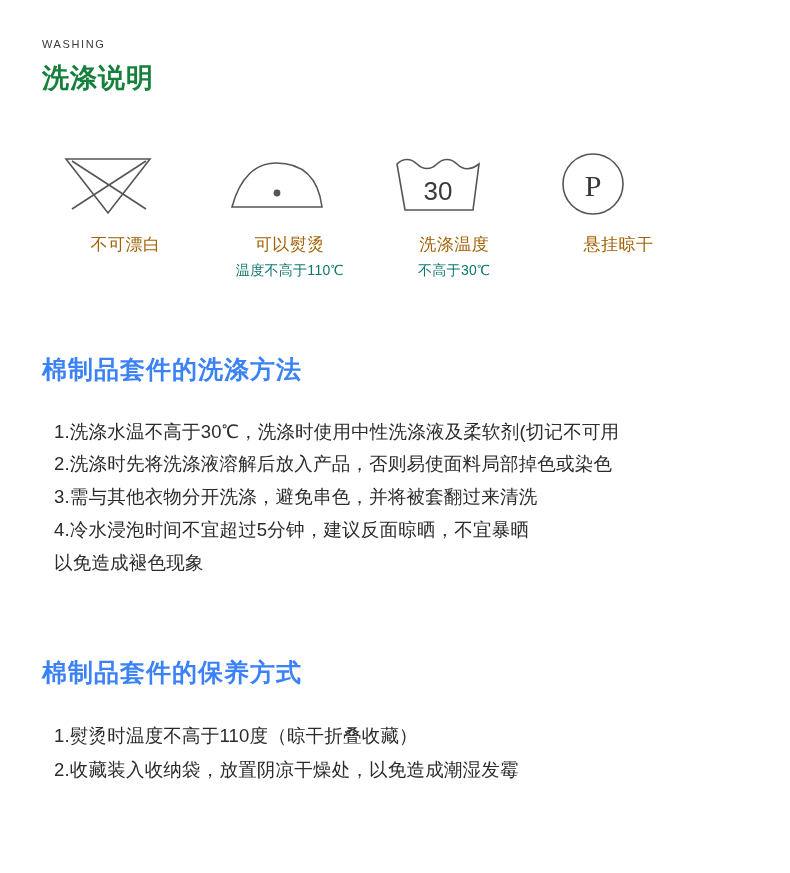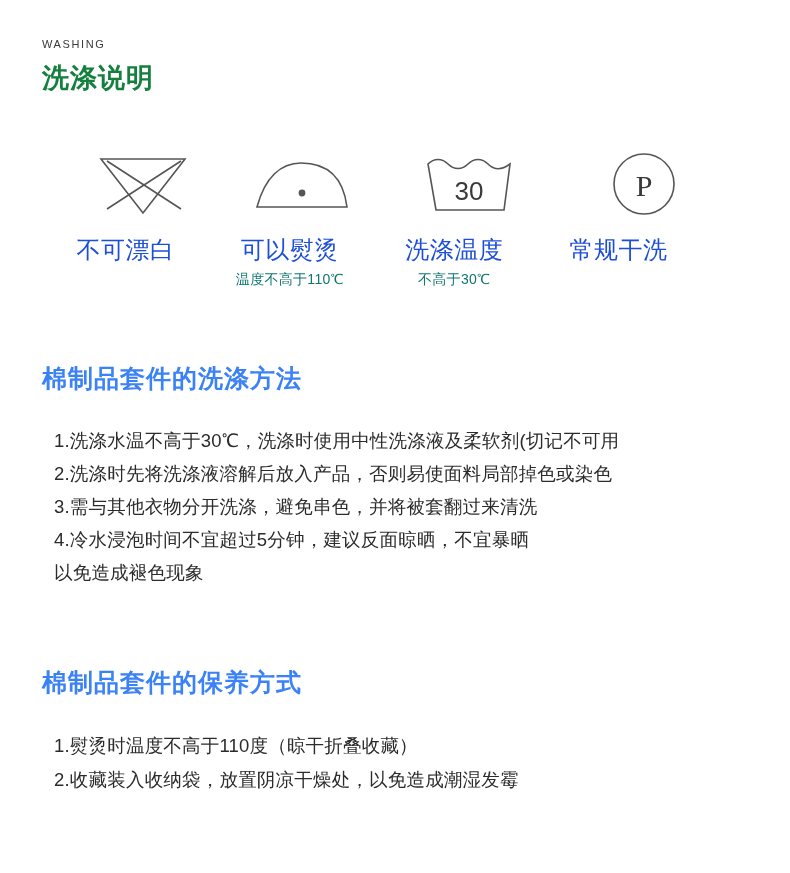--- a/index.html
+++ b/index.html
@@ -46,25 +46,25 @@
     margin: 48px 18px 0 18px;
   }
   .icon-cell {
     width: 135px;
     text-align: center;
   }
   .icon-art {
     height: 82px;
     display: flex;
     align-items: center;
-    justify-content: flex-end;
+    justify-content: flex-start;
   }
   .icon-label {
-    font-size: 24px;
-    color: #1d4ed8;
+    font-size: 17px;
+    color: #a16207;
     line-height: 1.35;
     margin-top: 8px;
     letter-spacing: 0.5px;
   }
   .icon-sub {
     font-size: 14px;
     color: #0f766e;
     line-height: 1.4;
     margin-top: 4px;
     letter-spacing: 0.3px;
@@ -142,21 +142,21 @@
       <div class="icon-sub">不高于30℃</div>
     </div>
 
     <div class="icon-cell">
       <div class="icon-art">
         <svg width="84" height="78" viewBox="0 0 84 78" fill="none" stroke="#555" stroke-width="1.6">
           <circle cx="42" cy="38" r="30"></circle>
           <text x="42" y="50" font-family="Liberation Serif, serif" font-size="30" fill="#3a3a3a" stroke="none" text-anchor="middle">P</text>
         </svg>
       </div>
-      <div class="icon-label">常规干洗</div>
+      <div class="icon-label">悬挂晾干</div>
       <div class="icon-sub"></div>
     </div>
 
   </div>
 
   <div class="section sec-1">
     <div class="section-title">棉制品套件的洗涤方法</div>
     <div class="section-body">
       <div class="line">1.洗涤水温不高于30℃，洗涤时使用中性洗涤液及柔软剂(切记不可用</div>
       <div class="line">2.洗涤时先将洗涤液溶解后放入产品，否则易使面料局部掉色或染色</div>

